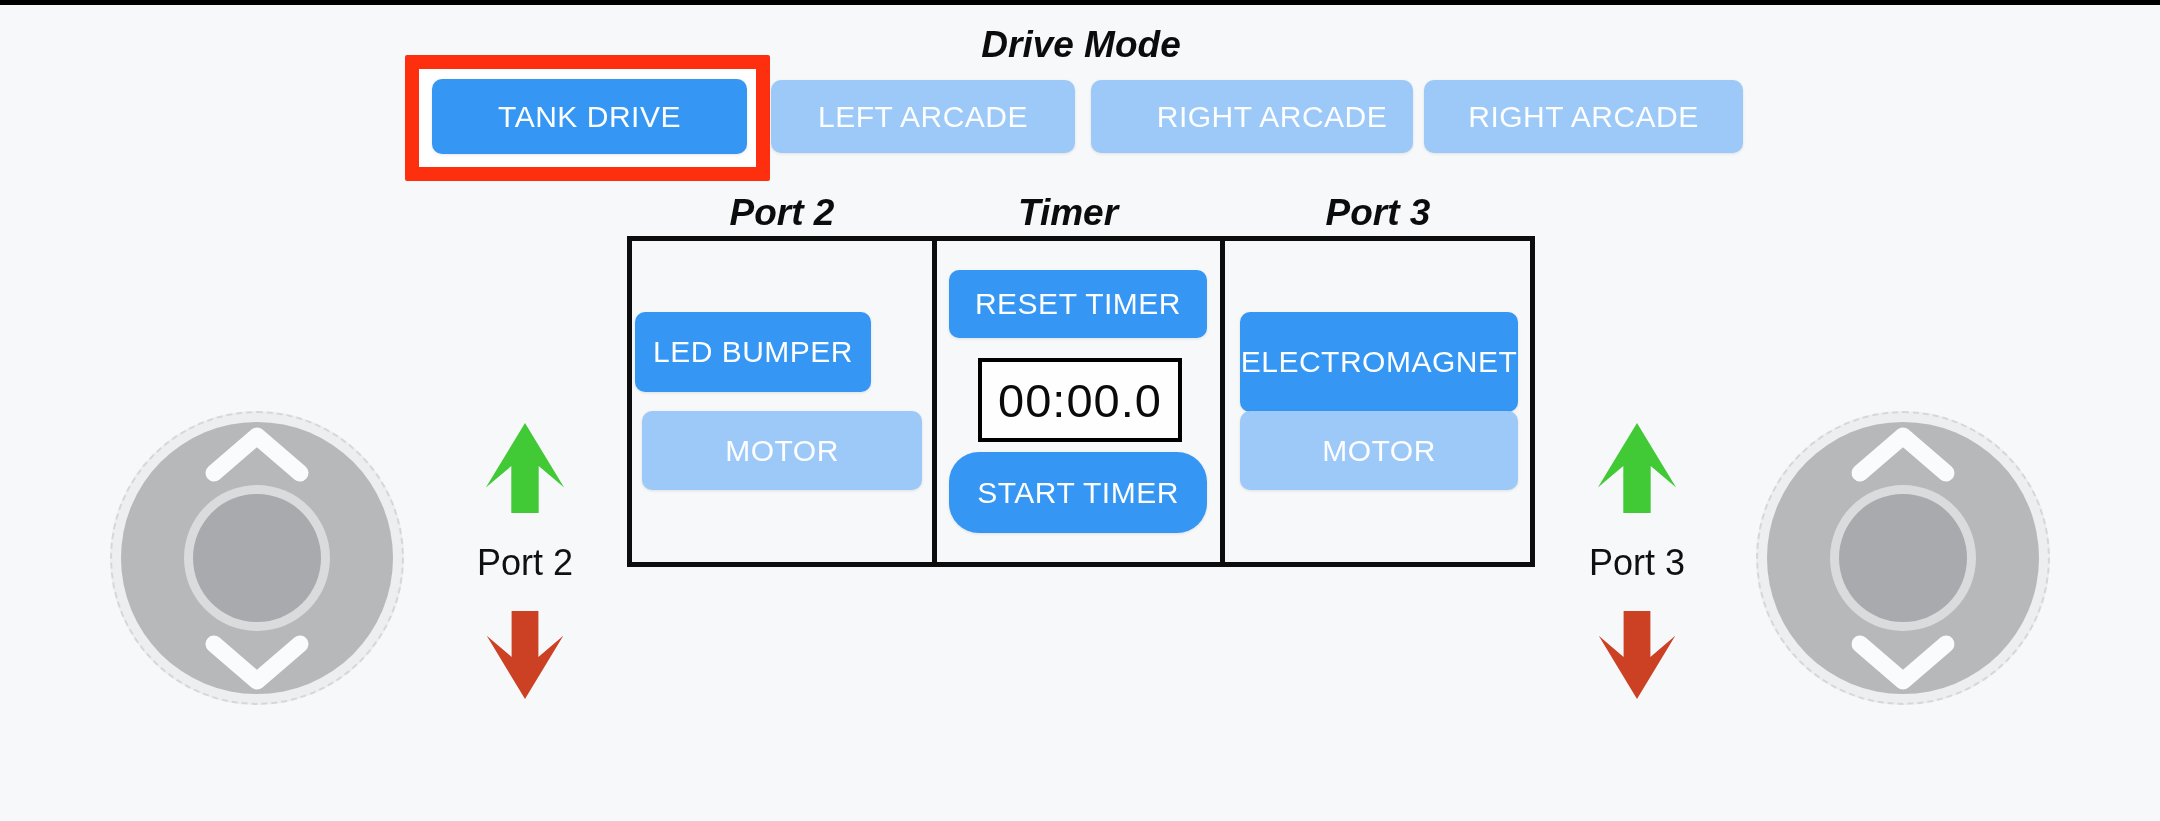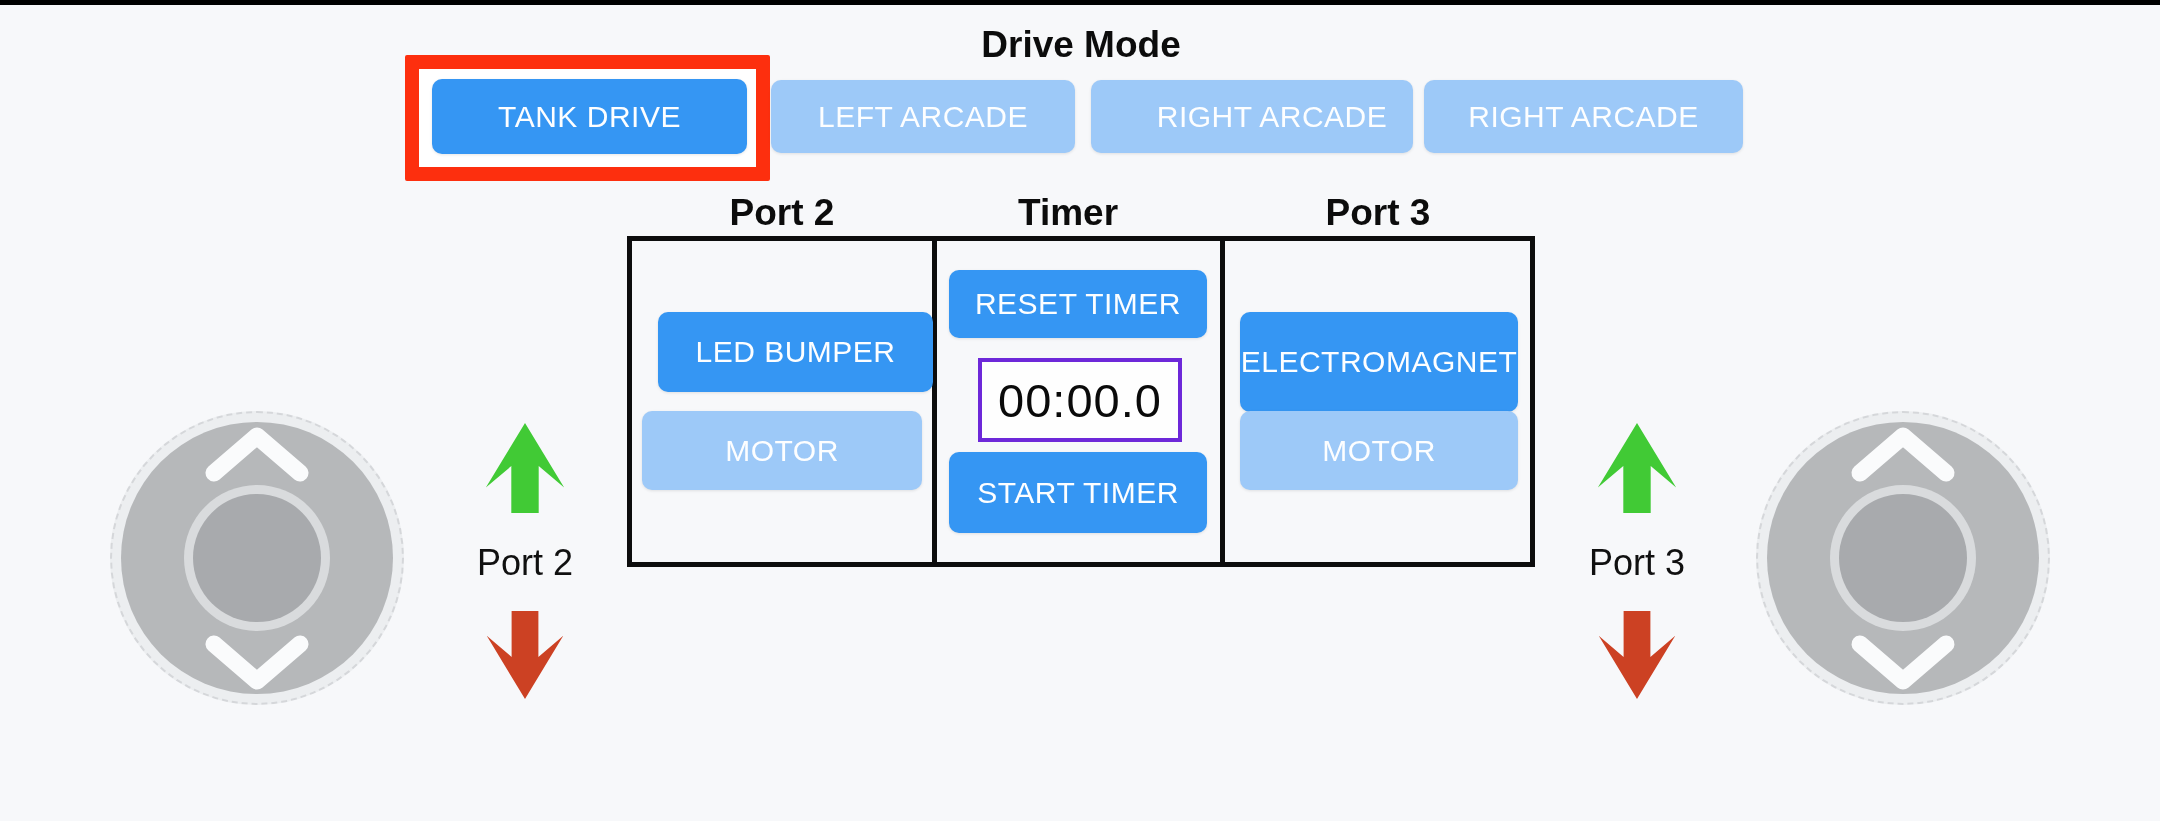--- a/index.html
+++ b/index.html
@@ -20,21 +20,21 @@
   html,body{margin:0;padding:0;background:var(--page-bg);}
   .canvas{
     position:relative;width:2160px;height:821px;overflow:hidden;
     background:var(--page-bg);
     font-family:"Liberation Sans", sans-serif;
     color:var(--text-dark);
   }
   .top-bar{position:absolute;left:0;top:0;width:2160px;height:5px;background:#000;}
   .section-title{
     position:absolute;transform:translateX(-50%);
-    font-size:37px;font-weight:bold;color:var(--text-dark);white-space:nowrap;
+    font-size:37px;font-weight:bold;color:var(--text-dark);white-space:nowrap;font-style:italic;
   }
   .btn{
     position:absolute;display:flex;align-items:center;justify-content:center;
     border:none;border-radius:10px;color:#fdfeff;font-size:30px;
     font-family:"Liberation Sans", sans-serif;letter-spacing:0.5px;
     cursor:pointer;box-shadow:0 1px 3px rgba(0,0,0,0.10);padding:0;white-space:nowrap;
   }
   .btn.selected{background:var(--accent-blue);}
   .btn.unselected{background:var(--inactive-blue);}
   .highlight-box{
@@ -42,21 +42,21 @@
     box-sizing:border-box;border:14px solid var(--highlight-red);
     background:#ffffff;border-radius:2px;
   }
   .panel{
     position:absolute;left:627px;top:236px;width:908px;height:331px;
     box-sizing:border-box;border:5px solid var(--panel-border);
   }
   .panel .divider{position:absolute;top:0;bottom:0;width:5px;background:var(--panel-border);}
   .timer-display{
     position:absolute;left:978px;top:358px;width:204px;height:84px;
-    box-sizing:border-box;border:4px solid #6d28d9;background:#fefefe;
+    box-sizing:border-box;border:4px solid #000000;background:#fefefe;
     display:flex;align-items:center;justify-content:center;
     font-size:47px;color:#0a0a0a;letter-spacing:1px;
   }
   .port-label{
     position:absolute;transform:translateX(-50%);
     font-size:36px;color:#101010;white-space:nowrap;
   }
   .dir-arrow{position:absolute;}
   .joystick{position:absolute;width:294px;height:294px;cursor:grab;}
   .joystick .circle{position:absolute;border-radius:50%;}
@@ -85,26 +85,26 @@
 
   <div class="section-title" style="left:782px;top:192px;">Port 2</div>
   <div class="section-title" style="left:1068px;top:192px;">Timer</div>
   <div class="section-title" style="left:1378px;top:192px;">Port 3</div>
 
   <div class="panel">
     <div class="divider" style="left:300px;"></div>
     <div class="divider" style="left:588px;"></div>
   </div>
 
-  <button class="btn selected" style="left:658px;top:312px;width:275px;height:80px;">LED BUMPER</button>
+  <button class="btn selected" style="left:635px;top:312px;width:236px;height:80px;">LED BUMPER</button>
   <button class="btn unselected" style="left:642px;top:411px;width:280px;height:79px;">MOTOR</button>
 
   <button class="btn selected" style="left:949px;top:270px;width:258px;height:68px;">RESET TIMER</button>
   <div class="timer-display">00:00.0</div>
-  <button class="btn selected" style="left:949px;top:452px;width:258px;height:81px;">START TIMER</button>
+  <button class="btn selected" style="left:949px;top:452px;width:258px;height:81px;border-radius:30px;">START TIMER</button>
 
   <button class="btn selected" style="left:1240px;top:312px;width:278px;height:100px;">ELECTROMAGNET</button>
   <button class="btn unselected" style="left:1240px;top:411px;width:278px;height:79px;">MOTOR</button>
 
   <div class="joystick" style="left:110px;top:411px;">
     <div class="circle base"></div>
     <div class="circle track"></div>
     <div class="circle knob-ring"></div>
     <div class="circle knob"></div>
     <svg width="294" height="294" viewBox="0 0 294 294">

